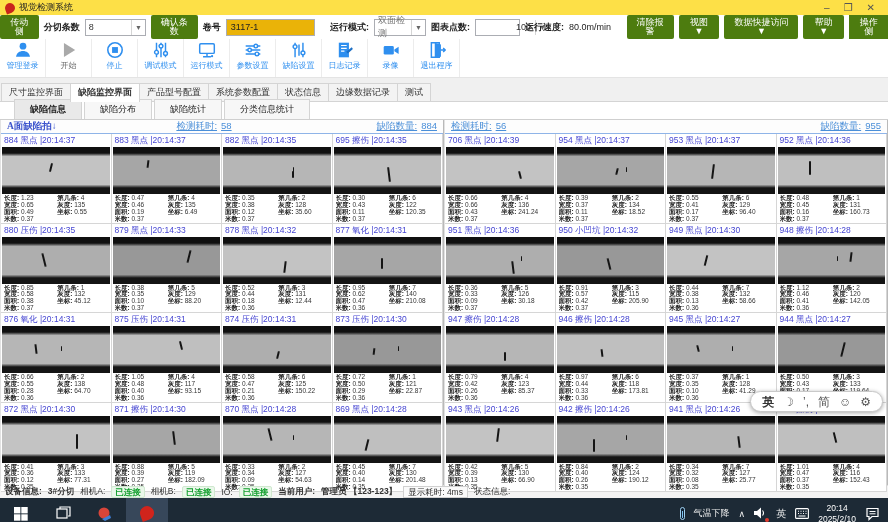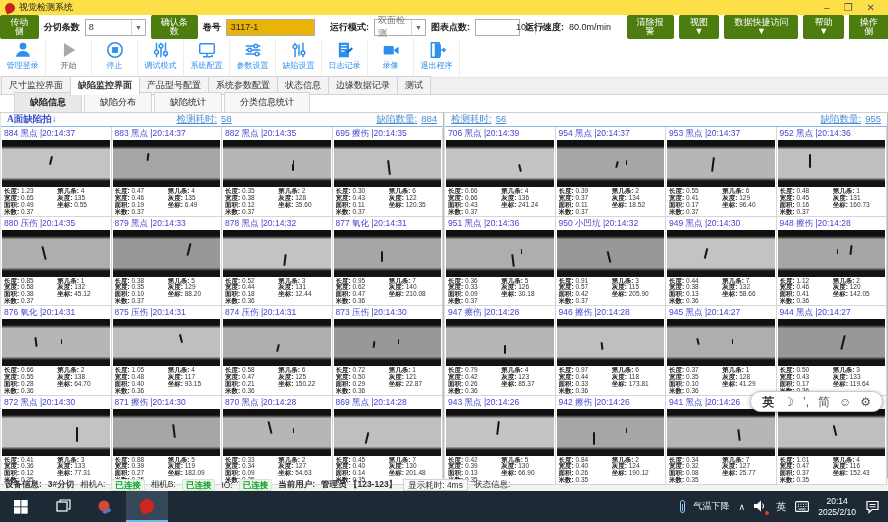--- a/index.html
+++ b/index.html
@@ -19,21 +19,21 @@
   .combo{height:17px;border:1px solid #abadb3;background:#fff;display:flex;align-items:center;padding:0 3px;gap:4px;color:#333;}
   .combo .arr{color:#666;font-size:7px;border-left:1px solid #d5d5d5;padding-left:3px;height:100%;display:flex;align-items:center;}
   .textinput{height:17px;border:1px solid #abadb3;background:#eab308;display:flex;align-items:center;padding:0 4px;}
   .gap{width:6px;}
   
   .tb2{height:39px;display:flex;align-items:stretch;background:#fff;border-bottom:1px solid #e4e4e4;}
   .tb2 .item{width:46px;display:flex;flex-direction:column;align-items:center;justify-content:flex-start;
              padding-top:2px;gap:1px;font-size:8px;color:#2f8fef;border-right:1px solid #ececec;cursor:default;}
   .tb2 .item svg{width:18px;height:18px;}
   
-  .maintabs{height:17px;display:flex;align-items:flex-end;background:#f0f0f0;border-bottom:1px solid #d4d4d4;font-size:9px;padding-left:1px;}
+  .maintabs{height:24px;display:flex;align-items:flex-end;background:#f0f0f0;border-bottom:1px solid #d4d4d4;font-size:9px;padding-left:1px;}
   .tab{padding:2px 7px 2px 7px;border:1px solid #d4d4d4;border-bottom:none;background:#f3f3f3;color:#333;margin-right:-1px;white-space:nowrap;}
   .tab.active{background:#fff;position:relative;top:1px;padding-bottom:3px;font-weight:bold;}
   
   .subtabs{height:18px;display:flex;align-items:flex-end;background:#fff;border-bottom:1px solid #cfcfcf;font-size:9px;padding-left:14px;}
   .stab{padding:3px 15px;border:1px solid #d4d4d4;border-bottom:none;background:#f7f7f7;margin-right:2px;white-space:nowrap;}
   .stab.active{background:#e9e9e9;font-weight:bold;}
   
   .panels{display:flex;height:365px;background:#fff;}
   .panel{width:50%;display:flex;flex-direction:column;border-right:1px solid #b9b9b9;border-left:1px solid #e2e2e2;}
   .phead{height:16px;display:flex;align-items:center;font-size:9.5px;border-bottom:1px solid #8fb4e8;padding:0 6px;background:#fdfdfd;}
@@ -148,21 +148,21 @@
           <circle cx="12" cy="11" r="1.7"></circle>
         </svg>
       <span>调试模式</span>
     </div>
     <div class="item">
       <svg viewBox="0 0 16 16" stroke="#2f8fef" stroke-width="1.3" fill="none">
           <rect x="1.5" y="2.5" width="13" height="8.5" rx="1"></rect>
           <path d="M8 11v2.5M4.5 14h7"></path>
           <circle cx="12.5" cy="13.5" r="1" fill="#2f8fef" stroke="none"></circle>
         </svg>
-      <span>系统配置</span>
+      <span>运行模式</span>
     </div>
     <div class="item">
       <svg viewBox="0 0 16 16" stroke="#2f8fef" stroke-width="1.3" fill="#fff">
           <path d="M1.5 4.5h13M1.5 8h13M1.5 11.5h13"></path>
           <circle cx="10.5" cy="4.5" r="1.6"></circle>
           <circle cx="5" cy="8" r="1.6"></circle>
           <circle cx="11.5" cy="11.5" r="1.6"></circle>
         </svg>
       <span>参数设置</span>
     </div>

